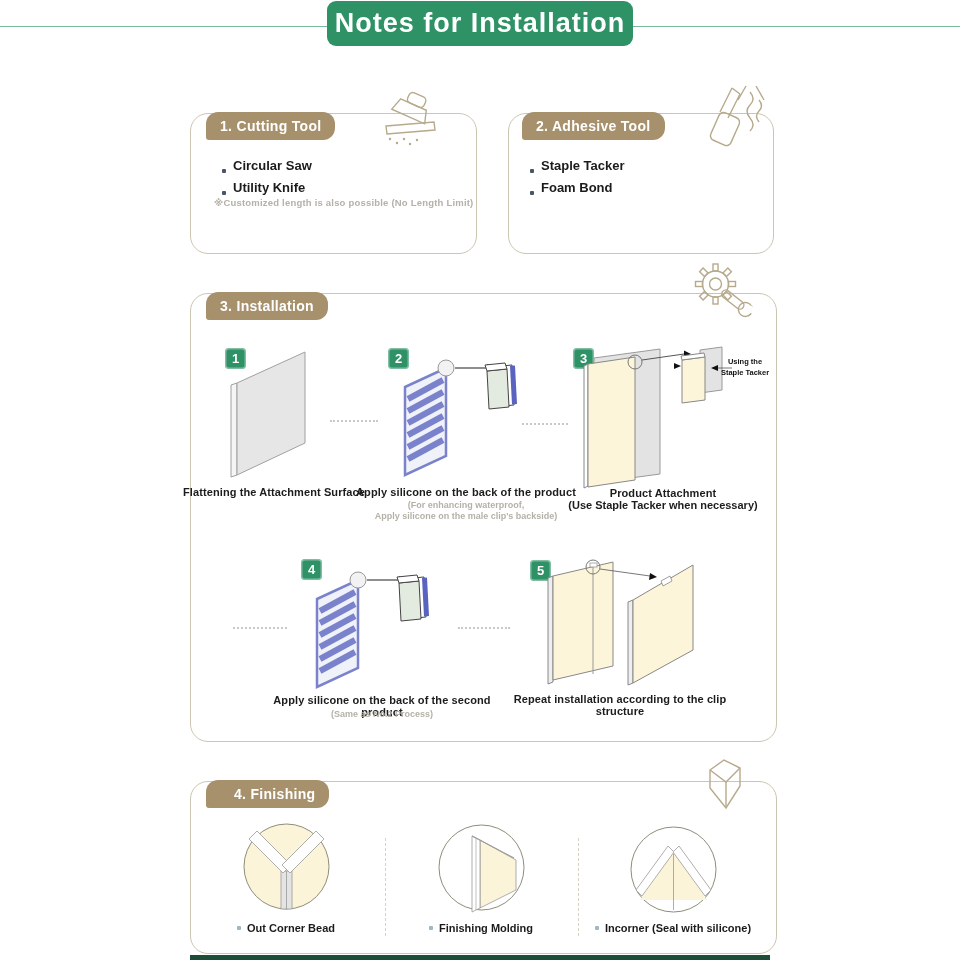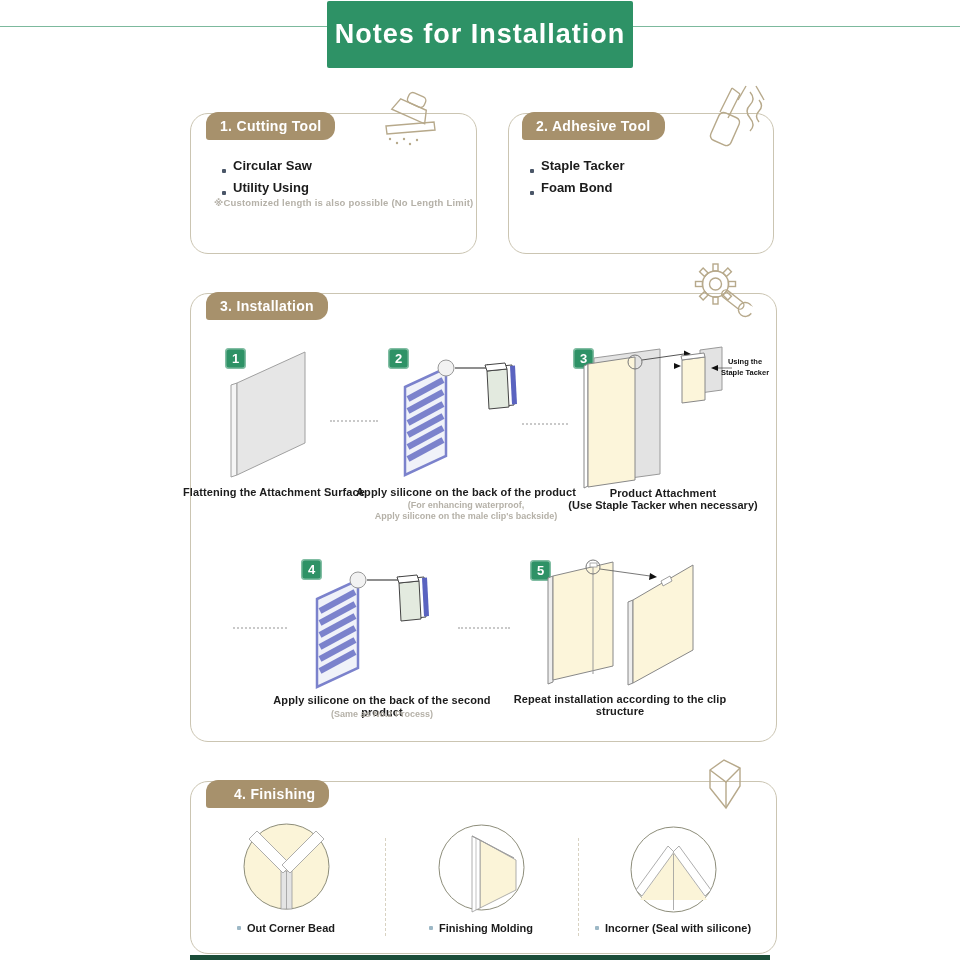--- a/index.html
+++ b/index.html
@@ -1,20 +1,20 @@
 <!DOCTYPE html>
 <html><head>
 <meta charset="utf-8">
 <style>
   html,body{margin:0;padding:0;background:#fff;}
   .page{position:relative;width:960px;height:960px;background:#fff;
         font-family:"Liberation Sans","DejaVu Sans",sans-serif;overflow:hidden;}
   .hr-line{position:absolute;top:26px;left:0;width:960px;height:1px;background:#7cb99d;}
-  .banner{position:absolute;left:327px;top:1px;width:306px;height:67px;background:#2e9266;
-          border-radius:2px;display:flex;align-items:center;justify-content:center;z-index:2;}
+  .banner{position:absolute;left:327px;top:1px;width:306px;height:45px;background:#2e9266;
+          border-radius:9px;display:flex;align-items:center;justify-content:center;z-index:2;}
   .banner span{color:#fff;font-size:27px;font-weight:bold;letter-spacing:1px;}
   .box{position:absolute;background:#fff;border:1px solid #cbc5b2;border-radius:18px;}
   .seclabel{position:absolute;height:28px;background:#a7916c;border-radius:12px 12px 12px 3px;
             display:flex;align-items:center;padding:0 14px;z-index:3;}
   .seclabel span{color:#fff;font-size:14px;font-weight:bold;letter-spacing:.3px;}
   .list{position:absolute;}
   .li{display:flex;align-items:flex-end;height:18px;font-size:13px;font-weight:bold;color:#1b1b1b;}
   .dot{width:4px;height:4px;background:#4a5668;border-radius:1px;margin-right:7px;flex:0 0 auto;}
   .note{position:absolute;font-size:9.5px;font-weight:bold;color:#b5b1a8;letter-spacing:.2px;}
   .badge{position:absolute;width:21px;height:21px;background:#2e9266;border-radius:4px;color:#fff;
@@ -63,21 +63,21 @@
         <circle cx="45" cy="48" r="1.2"></circle>
     </g>
   </svg>
   <div class="list" style="left:222px;top:155px;">
     <div class="li" style="margin-bottom:4px;">
       <span class="dot"></span>
       <span>Circular Saw</span>
     </div>
     <div class="li">
       <span class="dot"></span>
-      <span>Utility Using</span>
+      <span>Utility Knife</span>
     </div>
   </div>
   <div class="note" style="left:214px;top:197px;">※Customized length is also possible (No Length Limit)</div>
 
   <div class="box" style="left:508px;top:113px;width:264px;height:139px;"></div>
   <div class="seclabel" style="left:522px;top:112px;">
     <span>2. Adhesive Tool</span>
   </div>
 
   <svg style="left:698px;top:86px;" width="72" height="68" viewBox="0 0 72 68">

